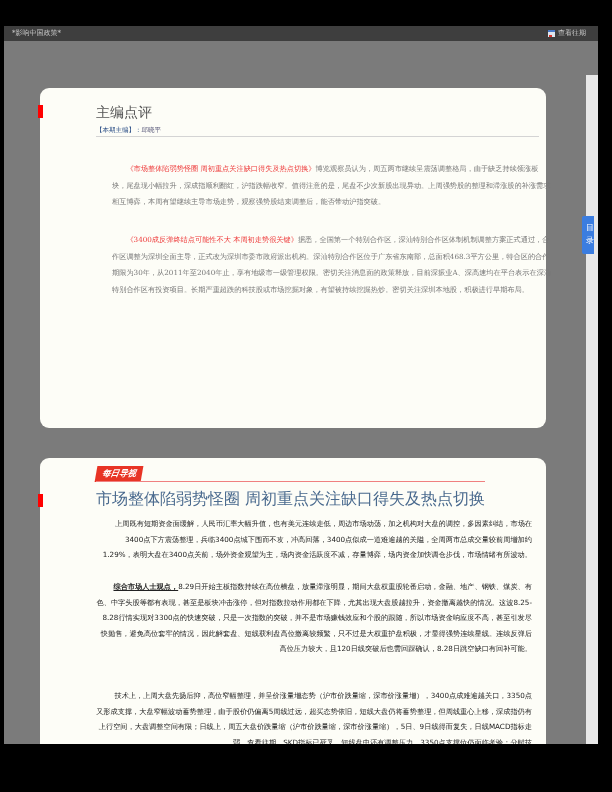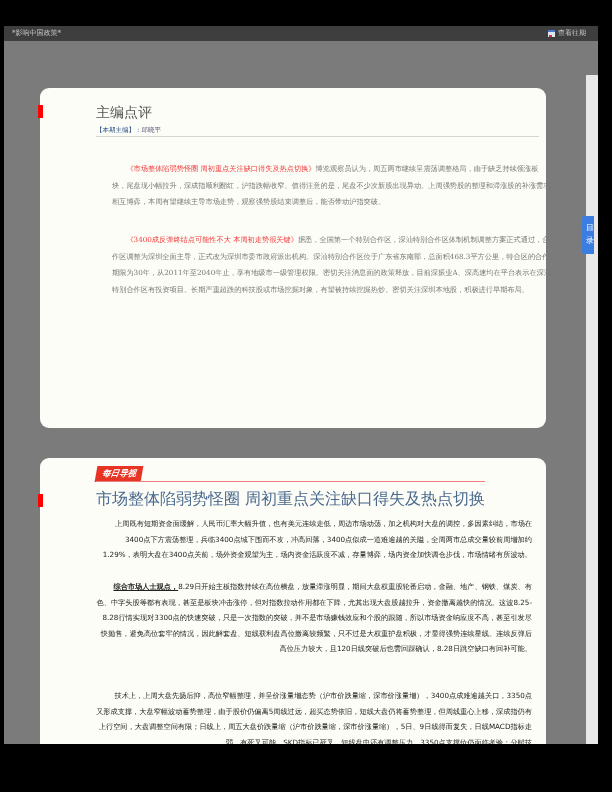--- a/index.html
+++ b/index.html
@@ -60,19 +60,19 @@
   <div class="card card2">
     <div class="badge">
         <span>每日导视</span>
       </div>
     <div class="badge-line"></div>
     <div class="redmark" style="top:36px;"></div>
     <div class="article-title">市场整体陷弱势怪圈 周初重点关注缺口得失及热点切换</div>
 
     <p class="p2" style="top:58px;"><span>上周既有短期资金面缓解，人民币汇率大幅升值，也有美元连续走低，周边市场动荡，加之机构对大盘的调控，多因素纠结，市场在3400点下方震荡整理，兵临3400点城下围而不攻，冲高回落，3400点似成一道难逾越的关隘，全周两市总成交量较前周增加约1.29%，表明大盘在3400点关前，场外资金观望为主，场内资金活跃度不减，存量博弈，场内资金加快调仓步伐，市场情绪有所波动。</span></p>
     <p class="p2" style="top:121px;"><span class="bold-lead">综合市场人士观点，</span><span>8.29日开始主板指数持续在高位横盘，放量滞涨明显，期间大盘权重股轮番启动，金融、地产、钢铁、煤炭、有色、中字头股等都有表现，甚至是板块冲击涨停，但对指数拉动作用都在下降，尤其出现大盘股越拉升，资金撤离越快的情况。这波8.25-8.28行情实现对3300点的快速突破，只是一次指数的突破，并不是市场赚钱效应和个股的跟随，所以市场资金响应度不高，甚至引发尽快抛售，避免高位套牢的情况，因此解套盘、短线获利盘高位撤离较频繁，只不过是大权重护盘积极，才显得强势连续星线。连续反弹后高位压力较大，且120日线突破后也需回踩确认，8.28日跳空缺口有回补可能。</span></p>
-    <p class="p2" style="top:230px;"><span>技术上，上周大盘先扬后抑，高位窄幅整理，并呈价涨量增态势（沪市价跌量缩，深市价涨量增），3400点成难逾越关口，3350点又形成支撑，大盘窄幅波动蓄势整理，由于股价仍偏离5周线过远，超买态势依旧，短线大盘仍将蓄势整理，但周线重心上移，深成指仍有上行空间，大盘调整空间有限；日线上，周五大盘价跌量缩（沪市价跌量缩，深市价涨量缩），5日、9日线得而复失，日线MACD指标走弱，有死叉可能，SKD指标已死叉，短线盘中还有调整压力，3350点支撑位仍面临考验；分时技</span></p>
+    <p class="p2" style="top:230px;"><span>技术上，上周大盘先扬后抑，高位窄幅整理，并呈价涨量增态势（沪市价跌量缩，深市价涨量增），3400点成难逾越关口，3350点又形成支撑，大盘窄幅波动蓄势整理，由于股价仍偏离5周线过远，超买态势依旧，短线大盘仍将蓄势整理，但周线重心上移，深成指仍有上行空间，大盘调整空间有限；日线上，周五大盘价跌量缩（沪市价跌量缩，深市价涨量缩），5日、9日线得而复失，日线MACD指标走弱，查看往期，SKD指标已死叉，短线盘中还有调整压力，3350点支撑位仍面临考验；分时技</span></p>
   </div>
 
   <div class="scrollbar"></div>
 </div>
 
 <div class="toc-tab">目录</div>
 
 </body></html>

